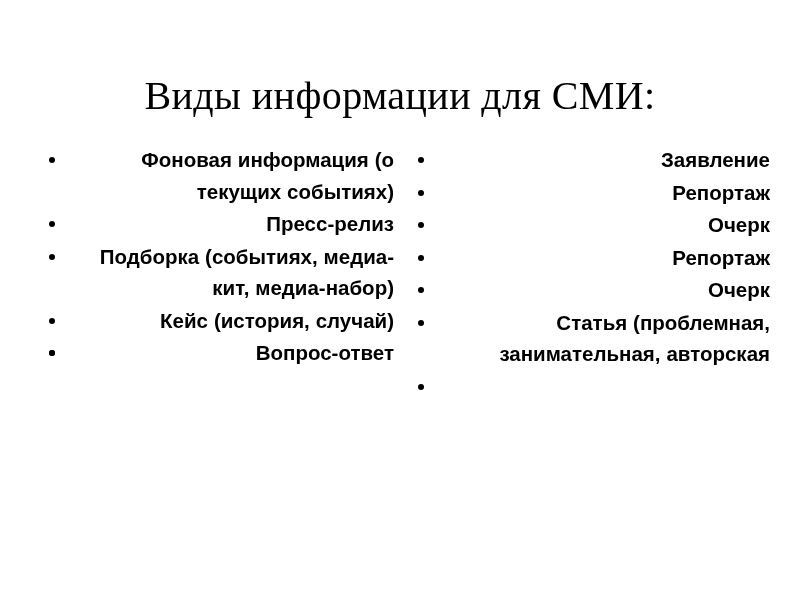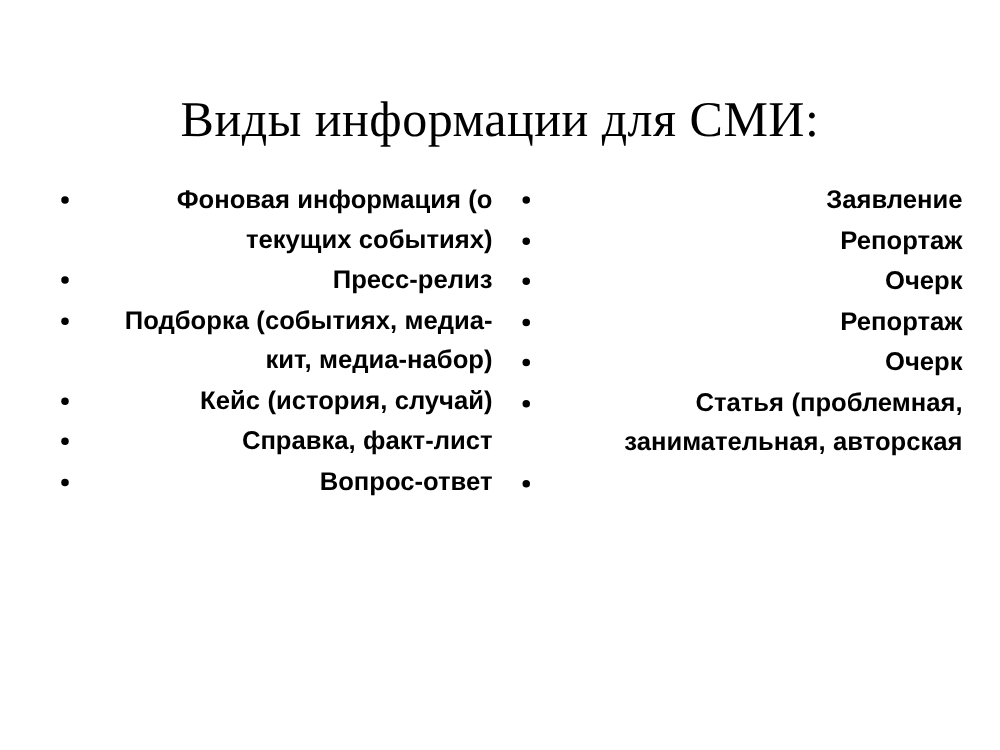--- a/index.html
+++ b/index.html
@@ -120,21 +120,20 @@
         <li>
           <span class="dot"></span>
           <span class="item-text">Подборка (событиях, медиа-кит, медиа-набор)</span>
         </li>
         <li>
           <span class="dot"></span>
           <span class="item-text">Кейс (история, случай)</span>
         </li>
         <li>
           <span class="dot"></span>
-          <span class="item-text">Справка, факт-лист</span>
         </li>
         <li>
           <span class="dot"></span>
           <span class="item-text">Вопрос-ответ</span>
         </li>
       </ul>
     </div>
 
     <div class="column column-right">
       <ul class="bullets">

